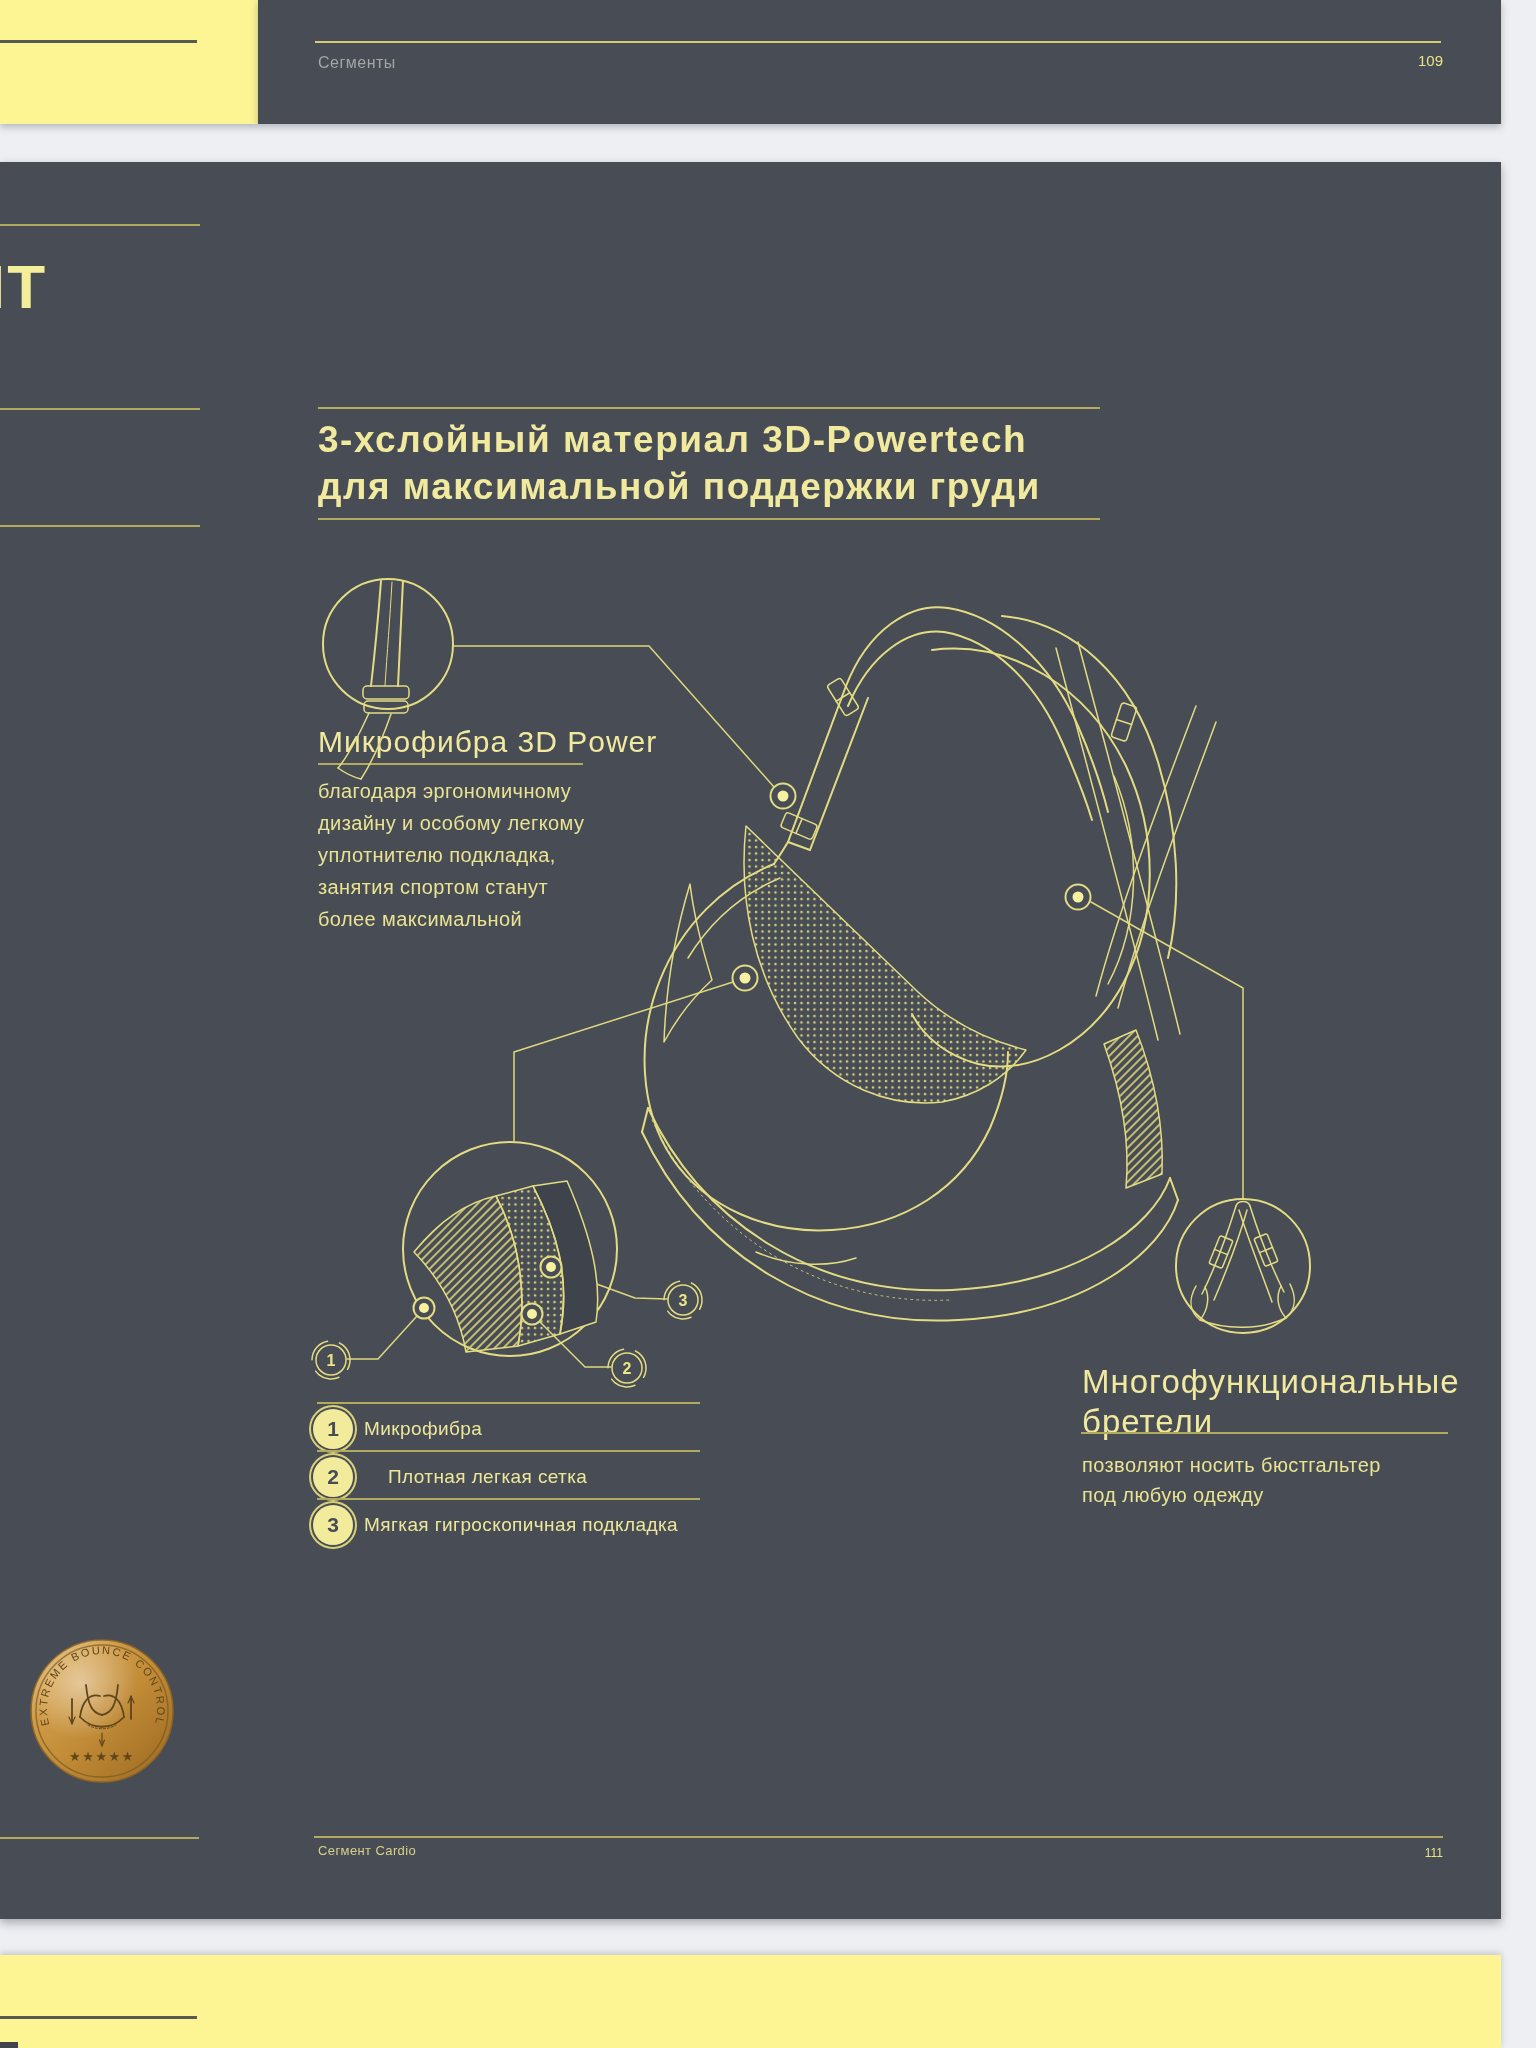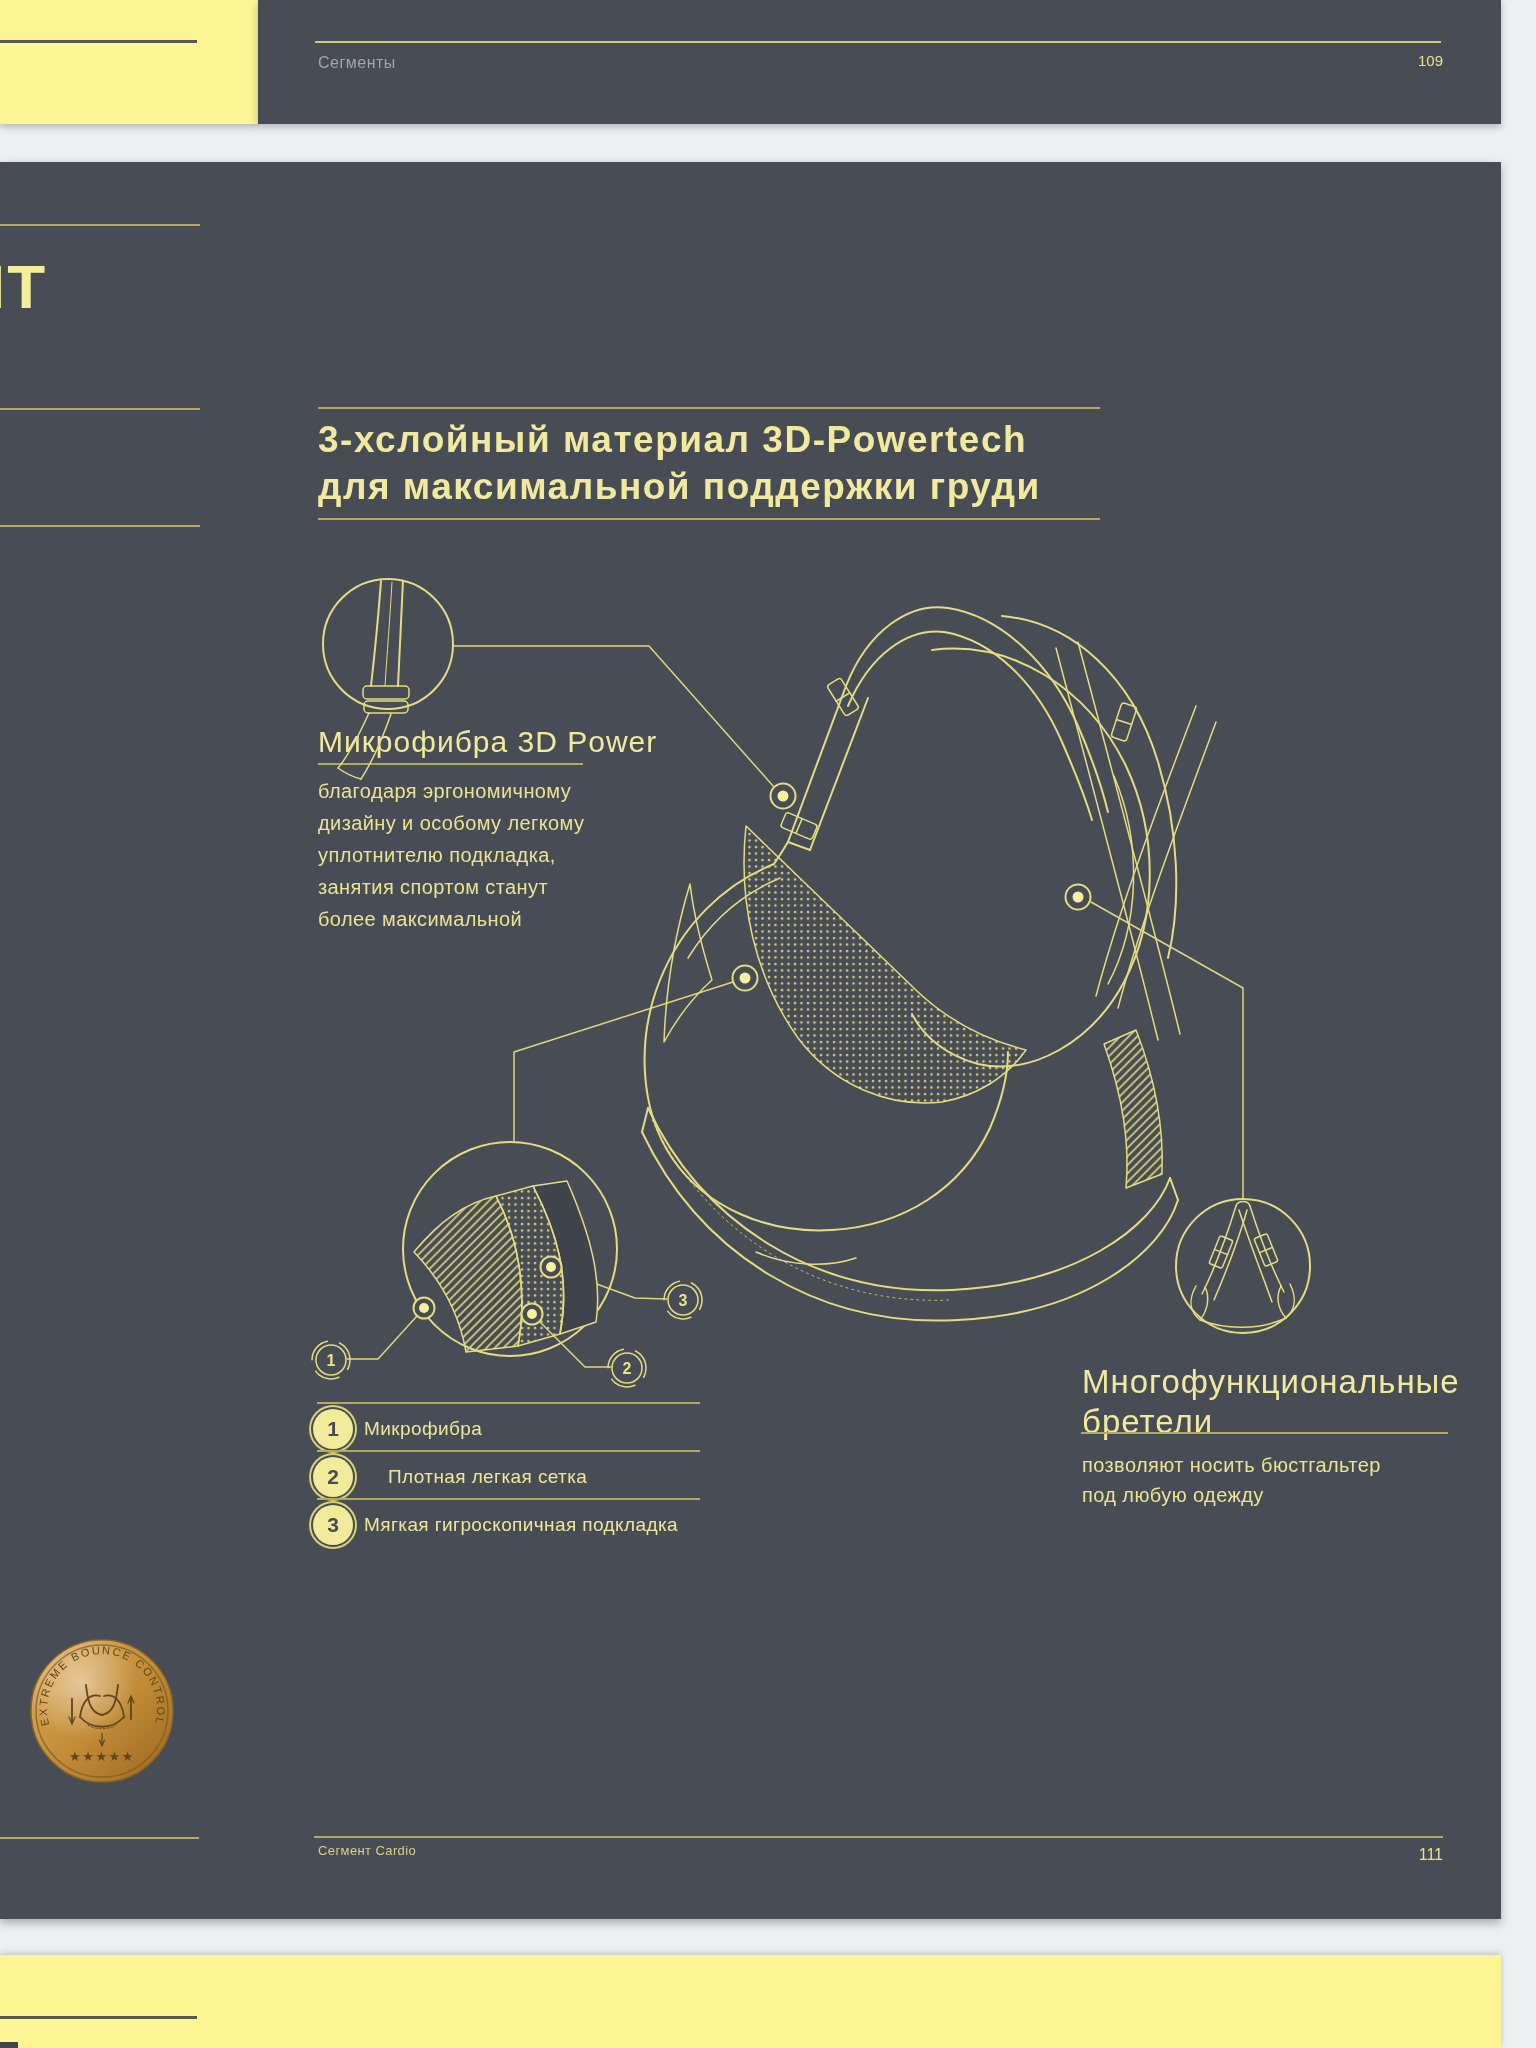--- a/index.html
+++ b/index.html
@@ -46,21 +46,21 @@
   .legend-label { left:364px; font-size:19px; color:#eee79b; letter-spacing:.4px; }
   .ll1 { top:1256px; } .ll2 { top:1304px;margin-left:24px; } .ll3 { top:1352px; }
 
   .right-title { left:1082px; top:1184px; font-size:33px; line-height:40px; color:#f1ea9e; letter-spacing:1px;margin-top:16px; }
   .right-rule  { left:1081px; top:1270px; width:367px; height:2px; background:#b2aa5d; }
   .right-body  { left:1082px; top:1288px; font-size:20px; line-height:30px; color:#eae392; letter-spacing:.4px; }
 
   .foot-rule-r { left:314px; top:1674px; width:1129px; height:2px; background:#b2aa5d; }
   .foot-rule-l { left:0; top:1675px; width:199px; height:2px; background:#b2aa5d; }
   .foot-label  { left:318px; top:1681px; font-size:13px; color:#d8d187; letter-spacing:.4px; }
-  .foot-num    { left:1383px; top:1684px; width:60px; text-align:right; font-size:16px; color:#eae288; }
+  .foot-num    { left:1383px; top:1684px; width:60px; text-align:right; font-size:12px; color:#eae288; }
 
   .badge-box { left:28px; top:1475px; width:148px; height:148px; }
 
   .illu { left:240px; top:398px; width:1260px; height:840px; }
 
   
   .next-strip { left:0; top:1955px; width:1501px; height:93px; background:#fdf494; box-shadow:0 -2px 6px rgba(70,74,84,.25); }
   .next-strip .rule { left:0; top:61px; width:197px; height:3px; background:#565a50; }
   .next-strip .peek { left:0; top:87px; width:18px; height:6px; background:#40444c; }
 

